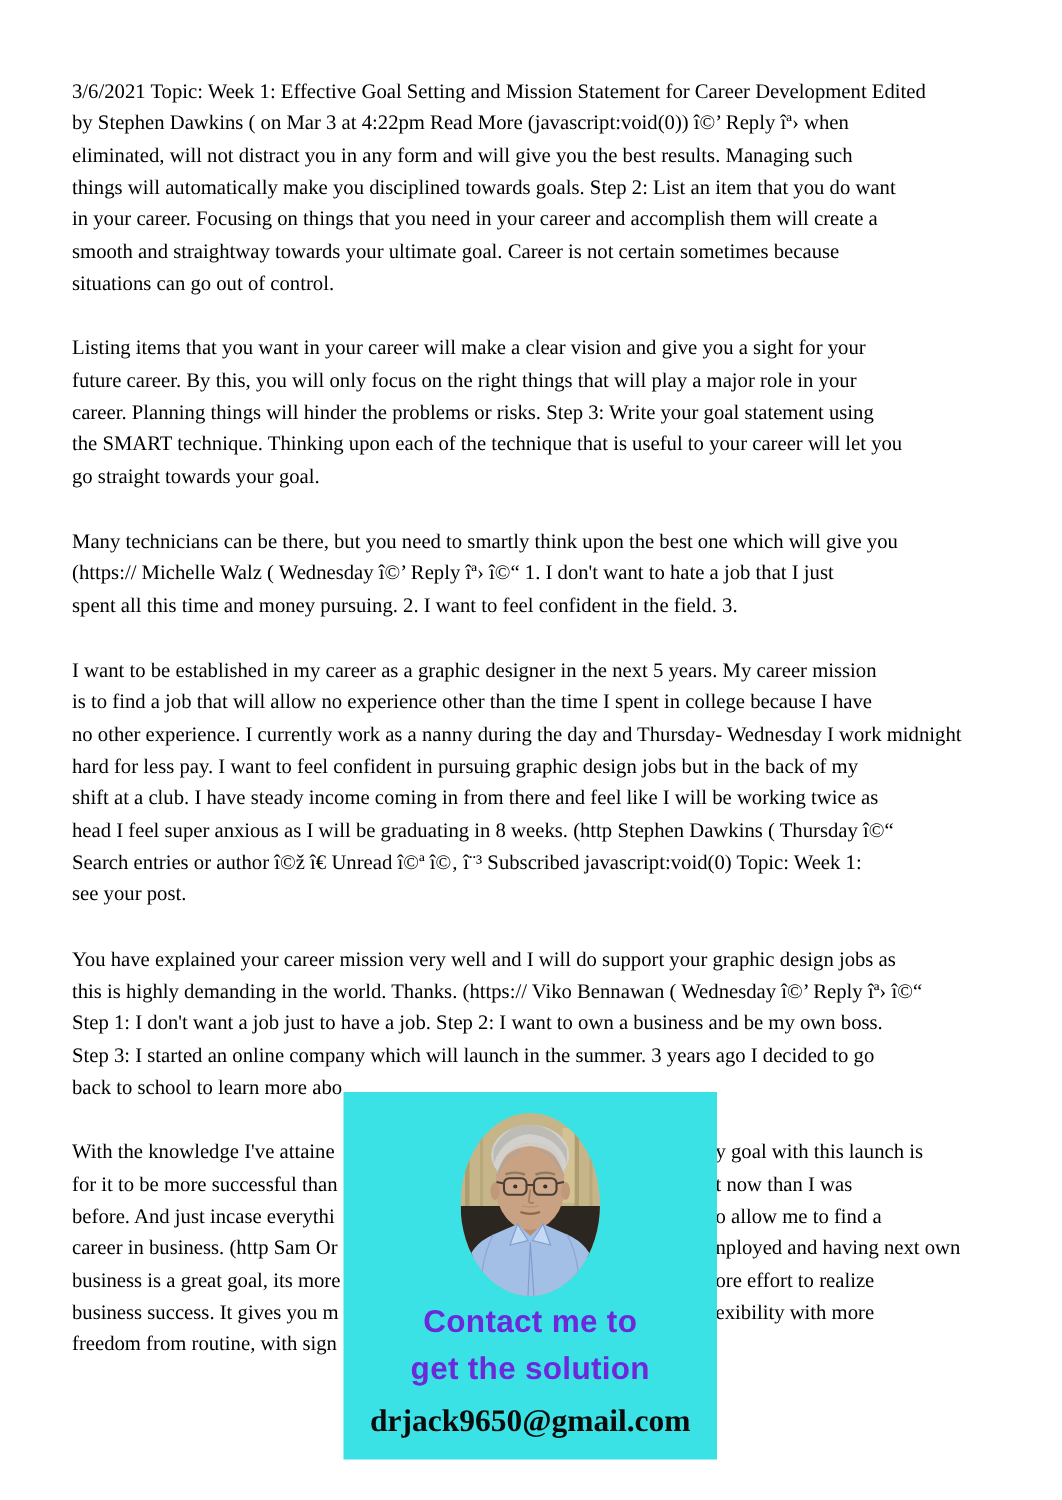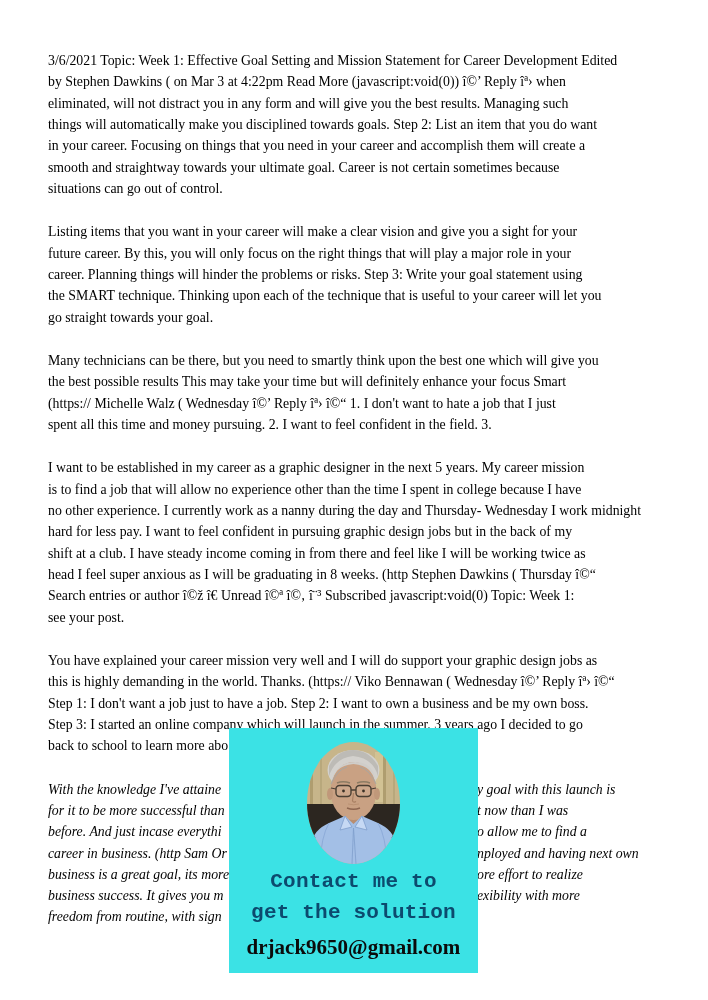--- a/index.html
+++ b/index.html
@@ -8,44 +8,44 @@
     position: relative; width: 708px; height: 1000px;
     background: #ffffff; overflow: hidden;
     font-family: "Liberation Serif", "DejaVu Serif", serif;
     color: #000000;
   }
   .doc {
     position: absolute; left: 48px; top: 33px; width: 612px;
     font-size: 13.8px;
   }
   .para { margin: 17px 0 22px 0; }
-  .para:last-child { margin-bottom: 0; font-style: italic; }
+  .para:last-child { margin-bottom: 0; }
   .line {
     position: relative;
     line-height: 21.33px; height: 21.33px;
     white-space: nowrap;
   }
   .rfrag { position: absolute; left: 429px; top: 0; }
   
   .promo {
     position: absolute; left: 229px; top: 728px;
     width: 249px; height: 245px;
     z-index: 5; text-align: center;
   }
   .portrait {
     width: 93px; height: 122px;
     margin: 14px auto 0 auto;
     border-radius: 50%;
     overflow: hidden;
   }
   .portrait svg { display: block; }
   .promo-line {
-    font-family: Liberation Mono, monospace;
+    font-family: Liberation Sans, sans-serif;
     font-weight: 700; font-size: 21px; line-height: 31px;
-    color: #0c4a6e; letter-spacing: 0.2px;
+    color: #6d28d9; letter-spacing: 0.2px;
     margin: 0;
   }
   .promo-lines { margin-top: 2px; }
   .promo-email {
     font-family: "Liberation Serif", "DejaVu Serif", serif;
     font-weight: 700; font-size: 21px; line-height: 26px;
     color: #0b0b0b; margin-top: 6px;
   }
 </style>
 </head>
@@ -65,21 +65,20 @@
       </div>
       <div class="para">
         <div class="line">Listing items that you want in your career will make a clear vision and give you a sight for your</div>
         <div class="line">future career. By this, you will only focus on the right things that will play a major role in your</div>
         <div class="line">career. Planning things will hinder the problems or risks. Step 3: Write your goal statement using</div>
         <div class="line">the SMART technique. Thinking upon each of the technique that is useful to your career will let you</div>
         <div class="line">go straight towards your goal.</div>
       </div>
       <div class="para">
         <div class="line">Many technicians can be there, but you need to smartly think upon the best one which will give you</div>
-        <div class="line">the best possible results This may take your time but will definitely enhance your focus Smart</div>
         <div class="line">(https:// Michelle Walz ( Wednesday î©’ Reply îª› î©“ 1. I don't want to hate a job that I just</div>
         <div class="line">spent all this time and money pursuing. 2. I want to feel confident in the field. 3.</div>
       </div>
       <div class="para">
         <div class="line">I want to be established in my career as a graphic designer in the next 5 years. My career mission</div>
         <div class="line">is to find a job that will allow no experience other than the time I spent in college because I have</div>
         <div class="line">no other experience. I currently work as a nanny during the day and Thursday- Wednesday I work midnight</div>
         <div class="line">hard for less pay. I want to feel confident in pursuing graphic design jobs but in the back of my</div>
         <div class="line">shift at a club. I have steady income coming in from there and feel like I will be working twice as</div>
         <div class="line">head I feel super anxious as I will be graduating in 8 weeks. (http Stephen Dawkins ( Thursday î©“</div>

